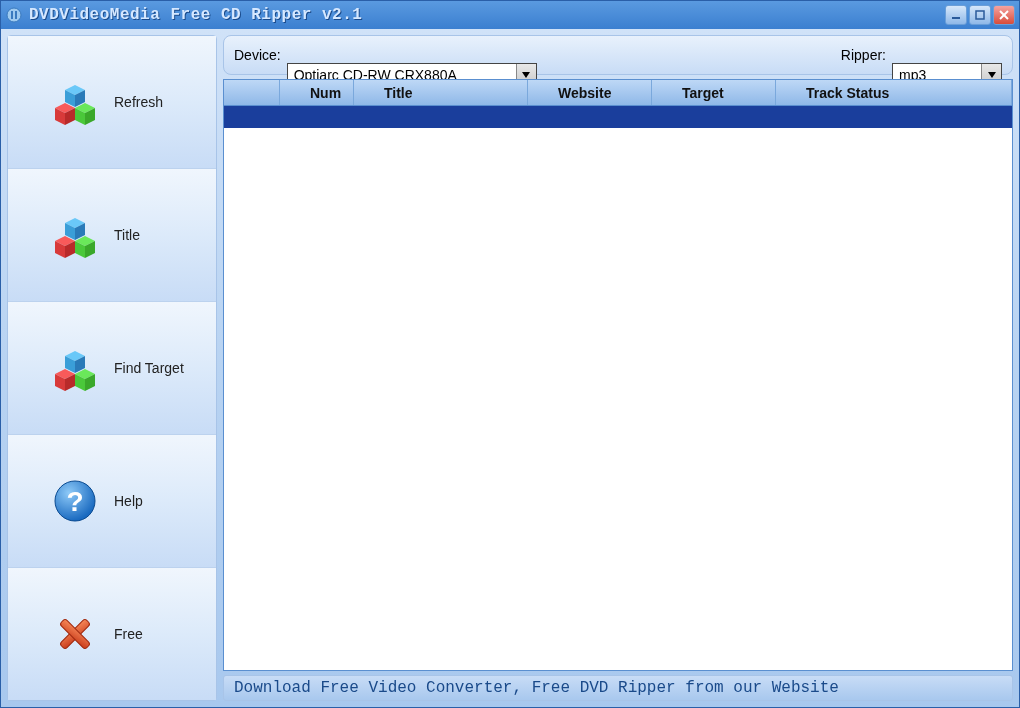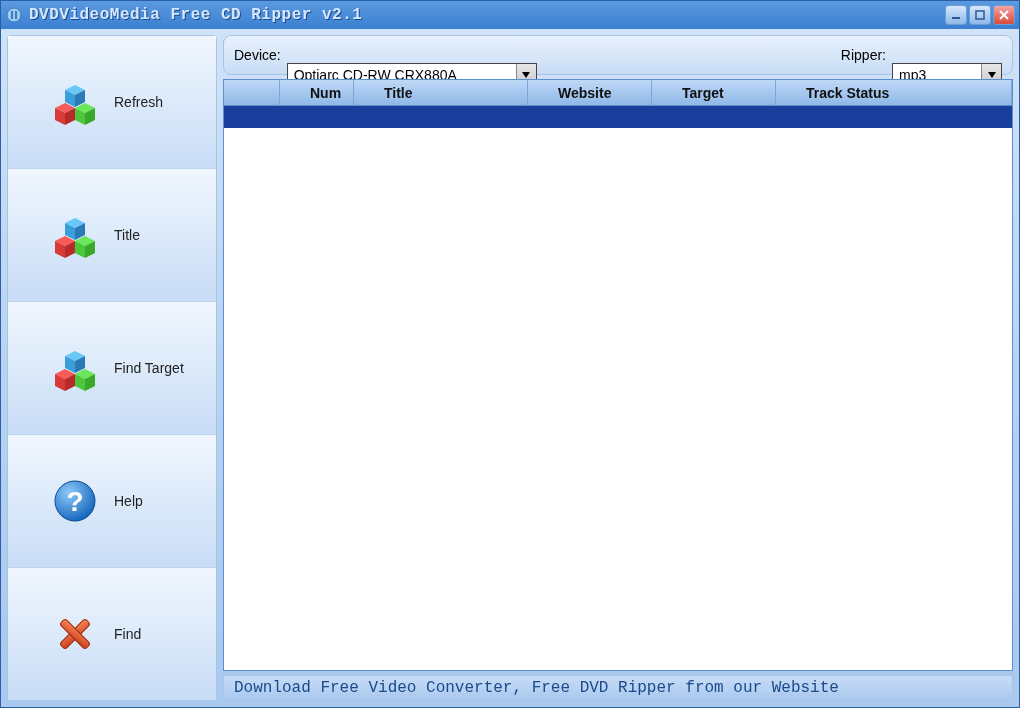--- a/index.html
+++ b/index.html
@@ -294,21 +294,21 @@
                 <stop offset="0%" stop-color="#f88a5a"></stop>
                 <stop offset="100%" stop-color="#c83a1a"></stop>
               </linearGradient>
             </defs>
             <g transform="rotate(45 24 24)">
               <rect x="20" y="6" width="8" height="36" rx="3" fill="url(#x-g)" stroke="#a02a10" stroke-width="1"></rect>
               <rect x="6" y="20" width="36" height="8" rx="3" fill="url(#x-g)" stroke="#a02a10" stroke-width="1"></rect>
             </g>
           </svg>
         </span>
-        <span>Find</span>
+        <span>Free</span>
       </div>
 
     </div>
 
     <div class="main">
 
       <div class="toolbar">
         <label>Device:</label>
         <div class="combo device">
           <span class="combo-text">Optiarc CD-RW CRX880A</span>

